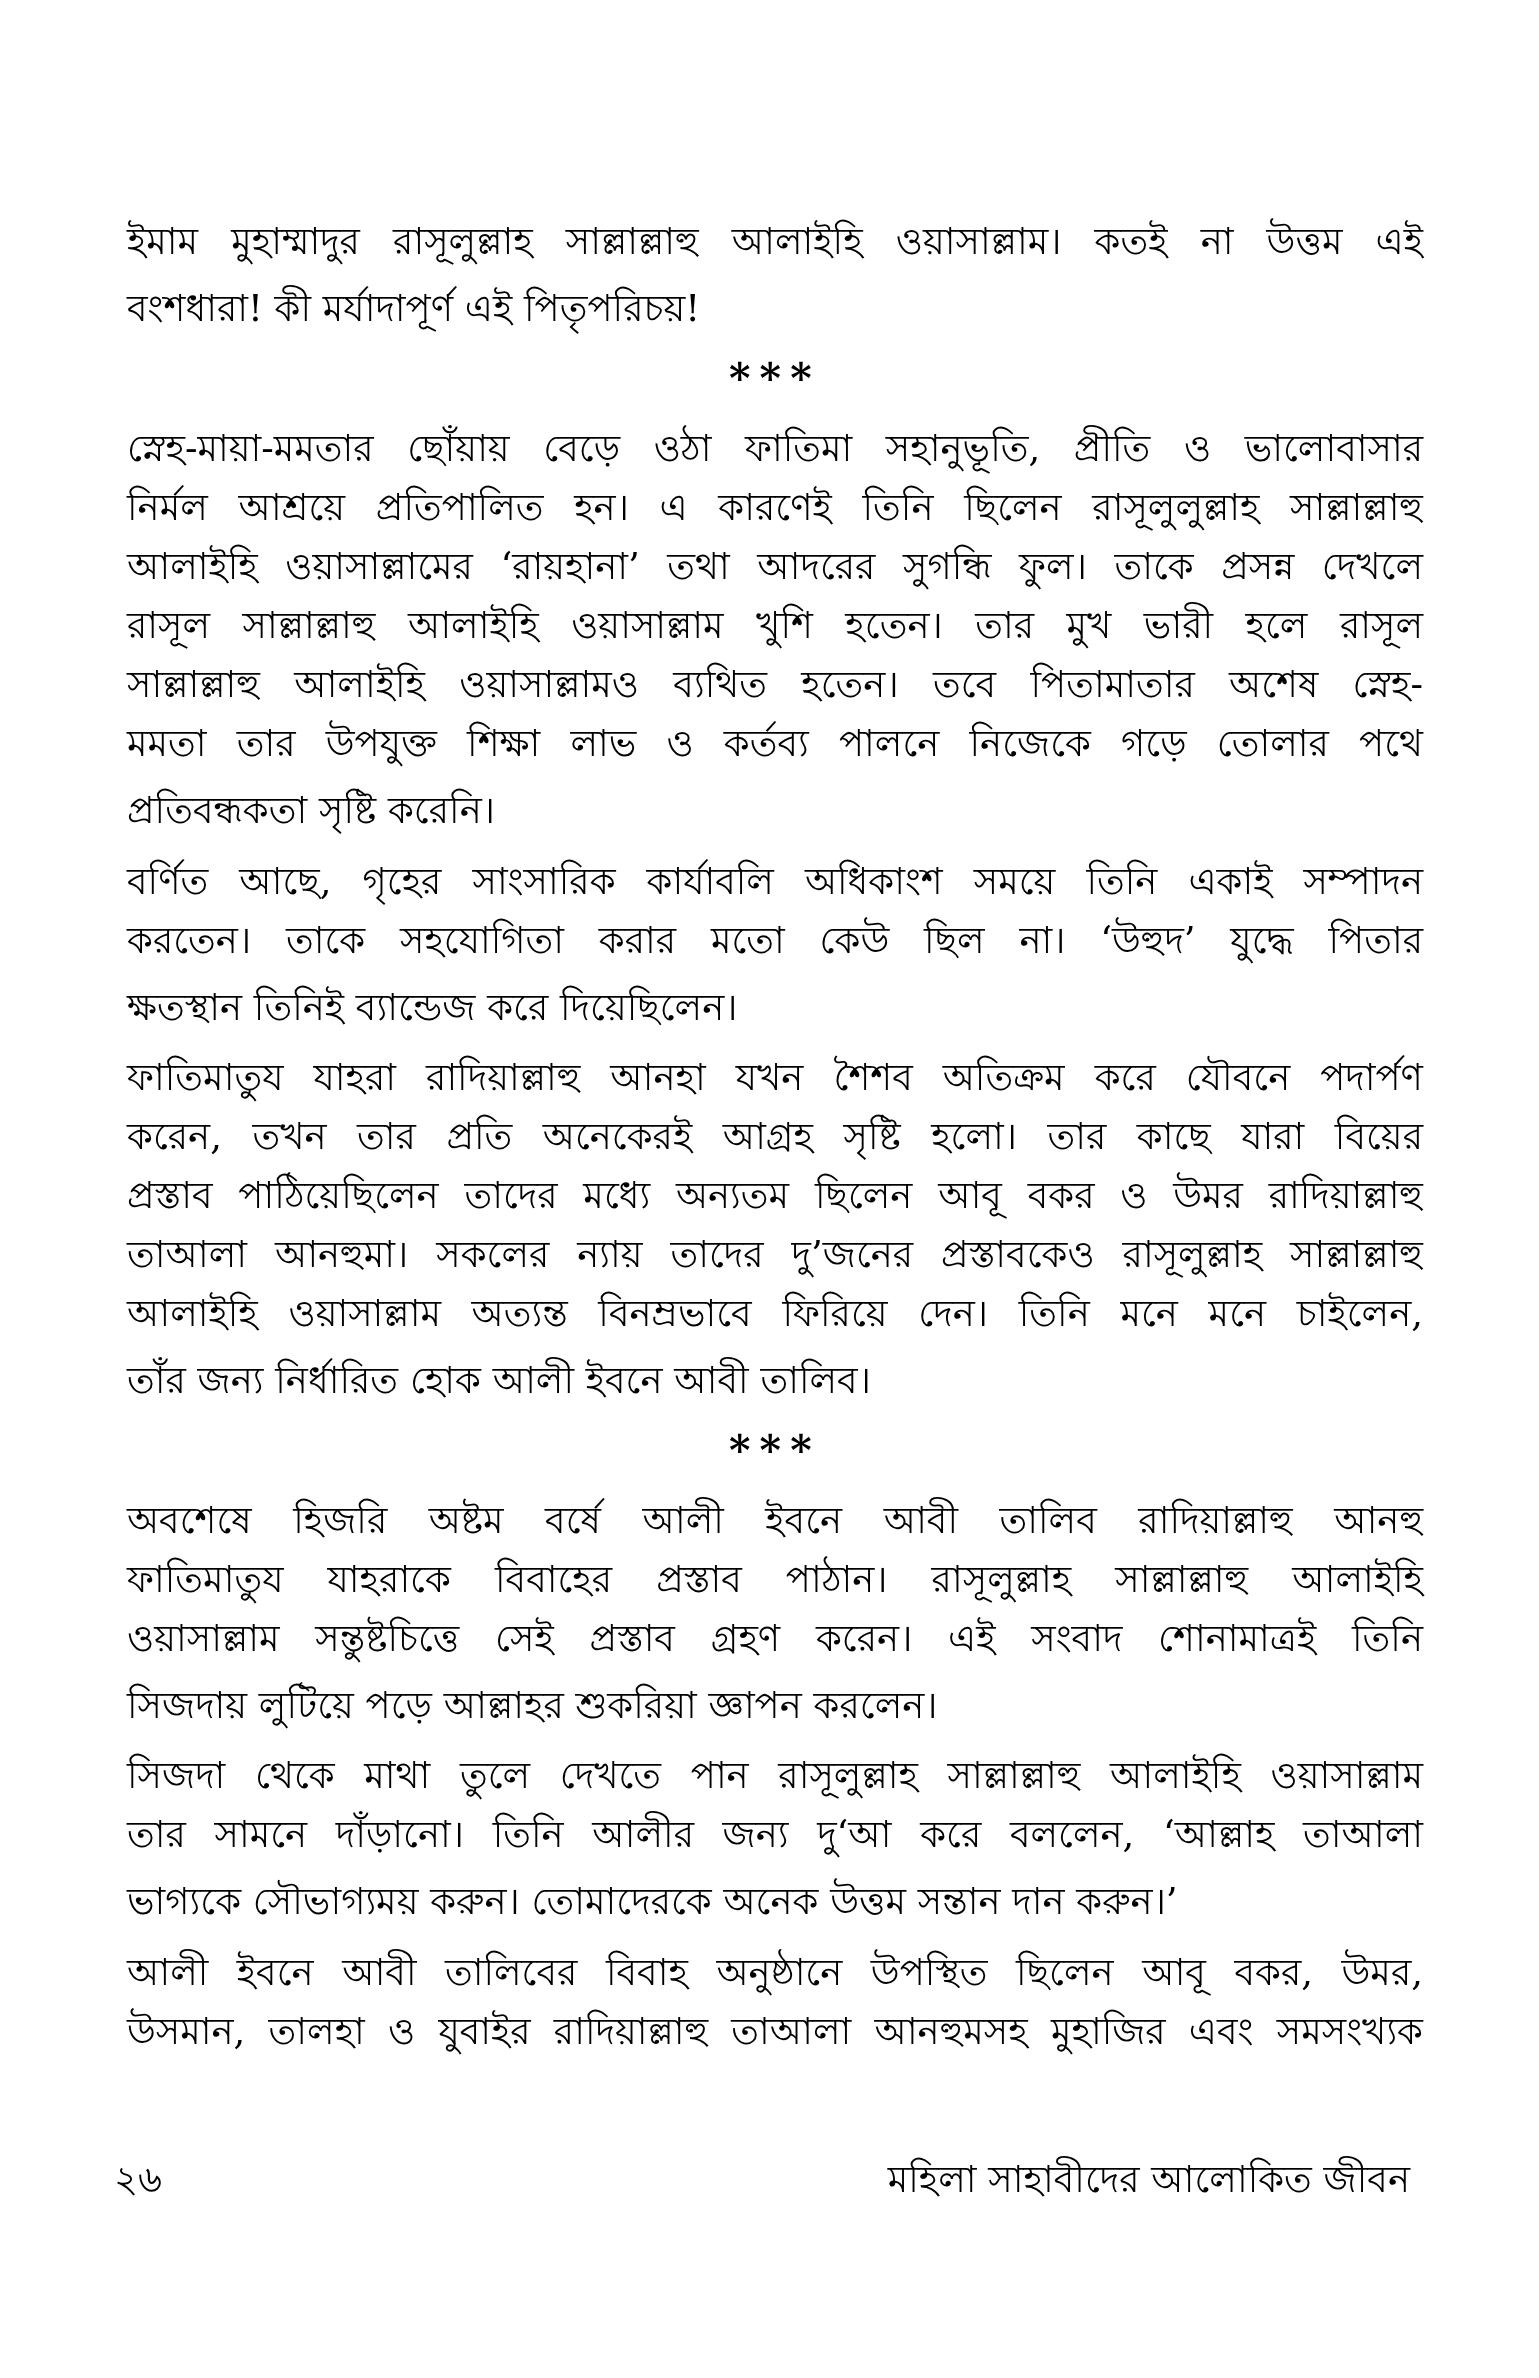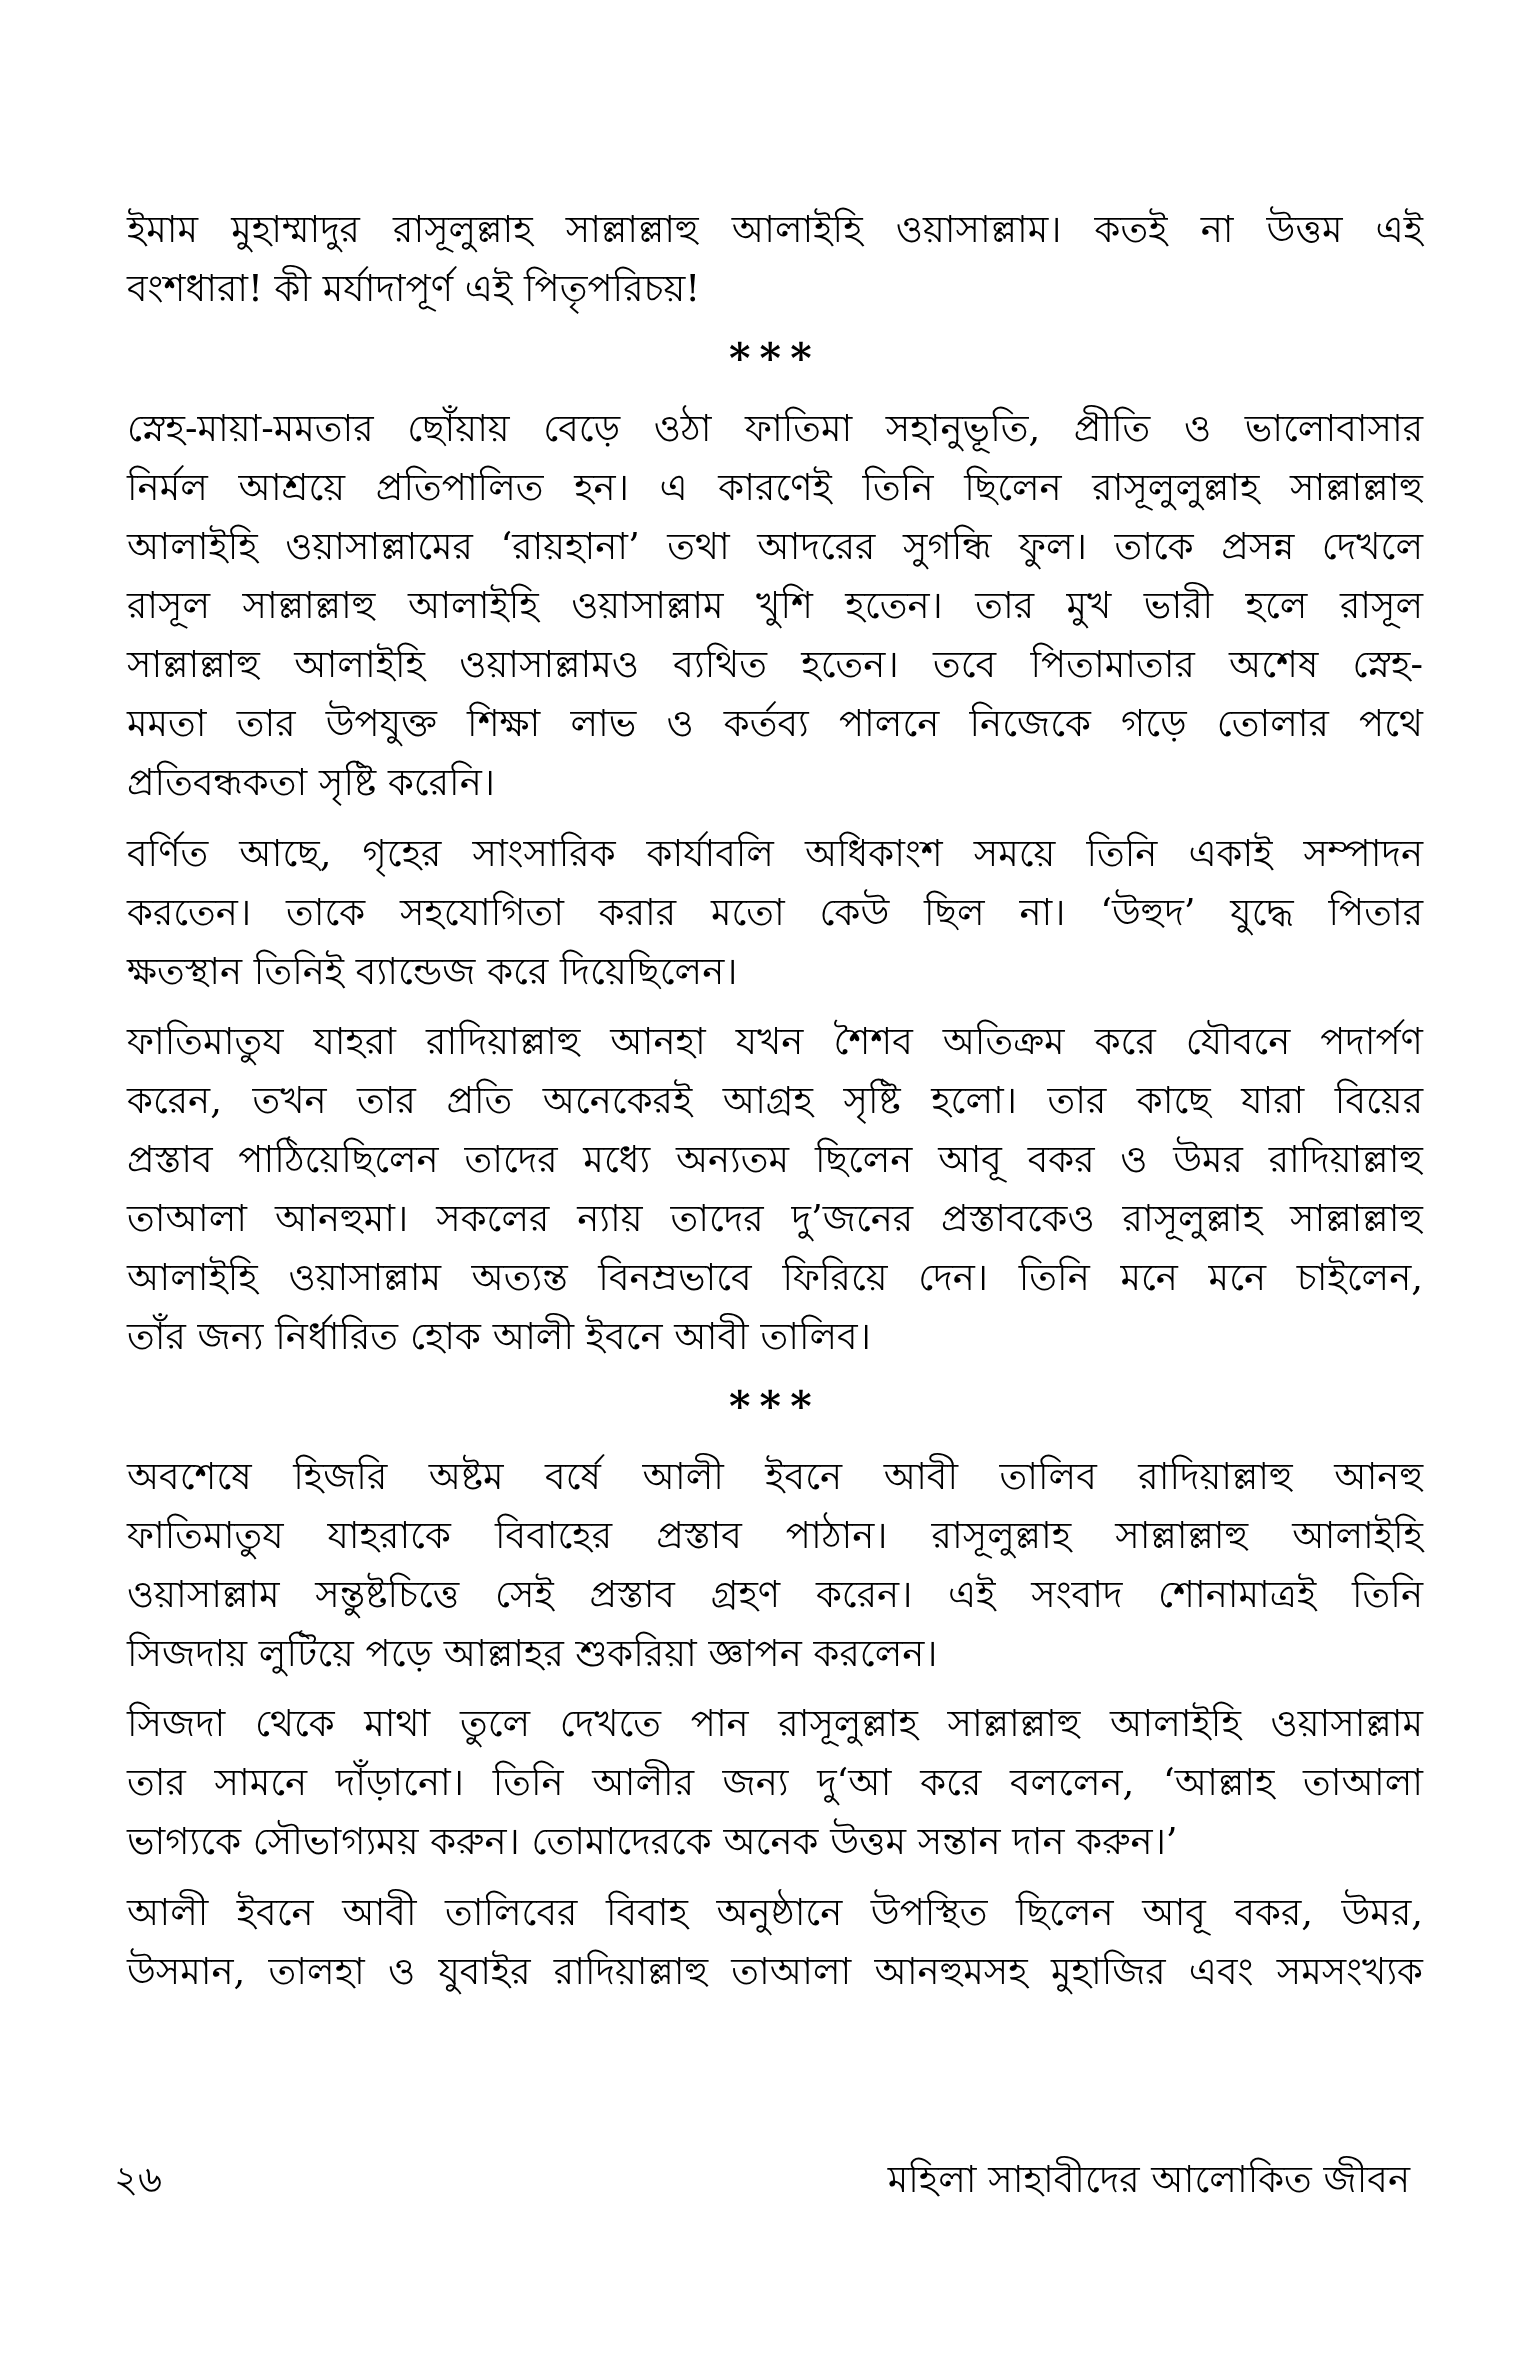--- a/index.html
+++ b/index.html
@@ -13,34 +13,35 @@
     height: 2378px;
     background: #ffffff;
     color: #000000;
     font-family: "DejaVu Serif", "Liberation Serif", serif;
     overflow: hidden;
     margin: 0 auto;
   }
   .text-content {
     position: absolute;
     left: 127px;
-    top: 200px;
+    top: 212px;
     width: 1296px;
   }
   .block {
     margin: 0 0 11.2px 0;
   }
   .line {
     font-size: 37px;
     line-height: 59px;
     text-align: justify;
     text-align-last: justify;
   }
   .line-last {
     text-align-last: left;
+    margin-top: 8px;
   }
   .separator {
     font-size: 41px;
     line-height: 59px;
     text-align: center;
     letter-spacing: 9.3px;
     font-weight: bold;
   }
   .footer {
     position: absolute;

